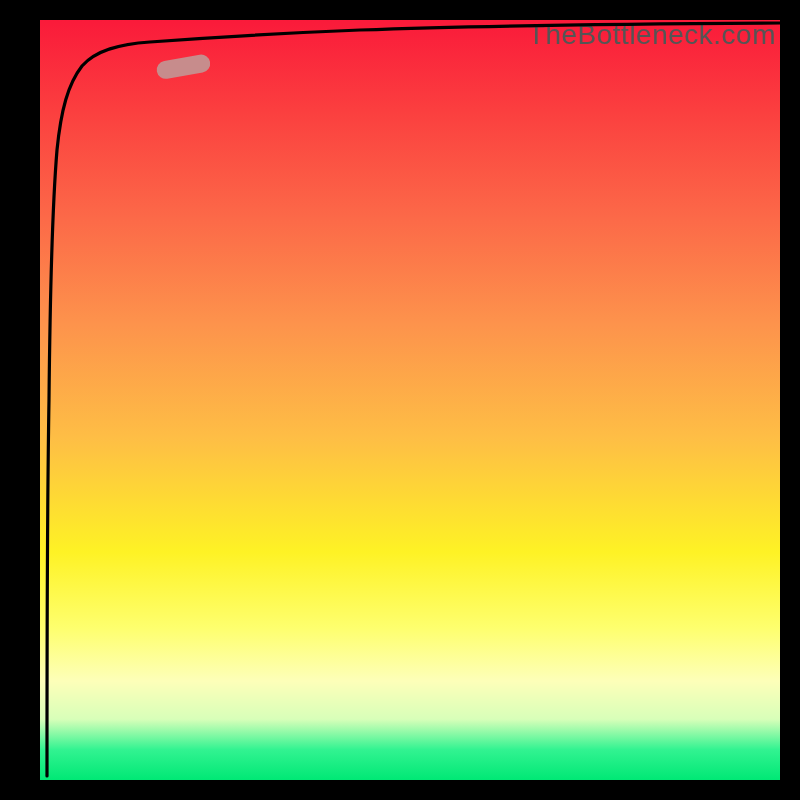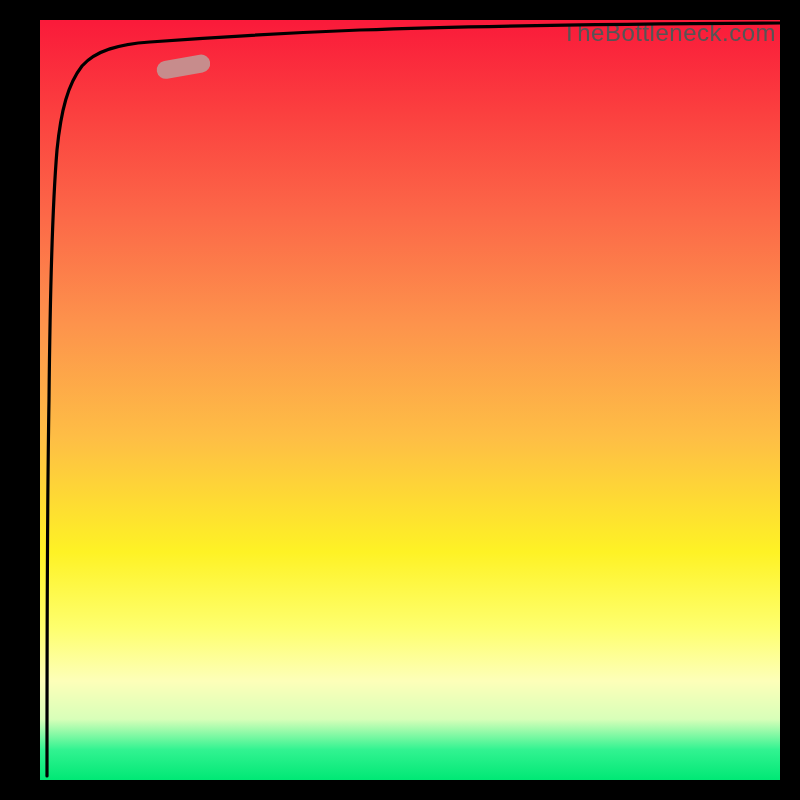--- a/index.html
+++ b/index.html
@@ -45,21 +45,21 @@
       #32f391 96%,
       #00e875 100%
     );
   }
   
   .watermark {
     position: absolute;
     top: -1px;
     right: 4px;
     color: #555555;
-    font-size: 24px;
+    font-size: 28px;
     font-weight: 400;
     letter-spacing: 0.5px;
     font-family: Arial, Helvetica, sans-serif;
     text-align: right;
   }
   
   svg.overlay {
     position: absolute;
     left: 0;
     top: 0;

